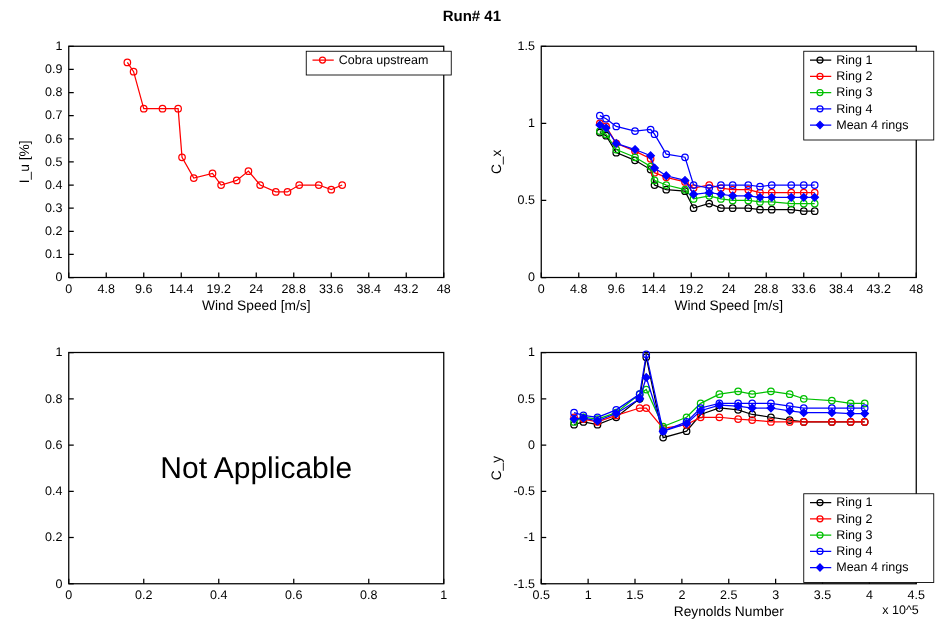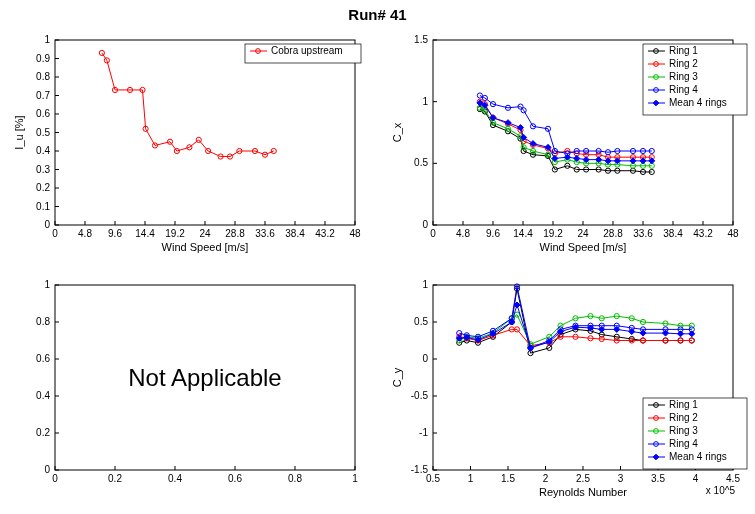--- a/index.html
+++ b/index.html
@@ -7,21 +7,21 @@
     padding: 0;
     background: #fff;
     font-family: Arial, Helvetica, sans-serif;
     width: 755px;
     height: 514px;
     position: relative;
   }
   .page-title {
     text-align: center;
     font-weight: bold;
-    font-size: 15px;
+    font-size: 12px;
     padding-top: 6px;
     padding-bottom: 2px;
   }
   .grid {
     display: grid;
     grid-template-columns: 1fr 1fr;
     grid-template-rows: 1fr 1fr;
     width: 755px;
     height: 490px;
   }

